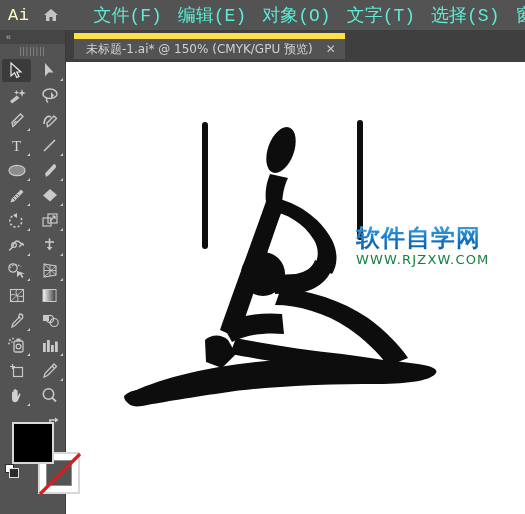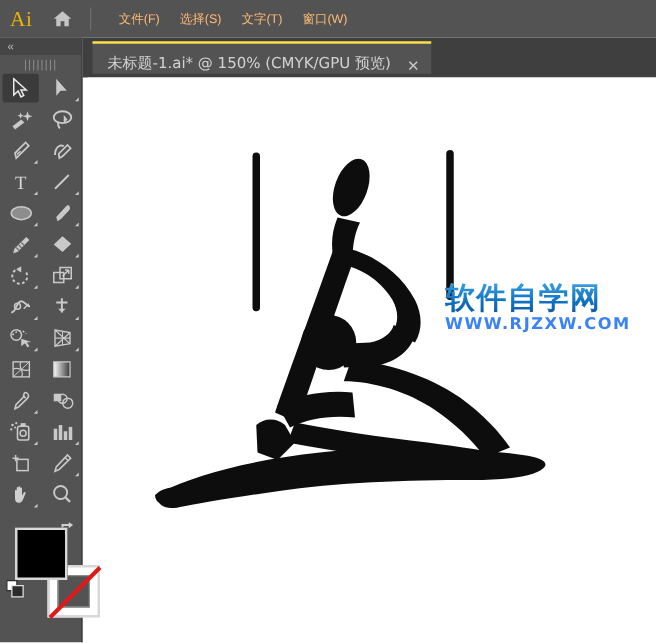--- a/index.html
+++ b/index.html
@@ -10,40 +10,40 @@
     overflow:hidden;
   }
   #app { position:relative; width:525px; height:514px; }
 
   
   .menubar{
     position:absolute; left:0; top:0; width:525px; height:30px;
     background:#535353; display:flex; align-items:center;
   }
   .ai-logo{
-    margin-left:8px; color:#eab308; font-size:17px; letter-spacing:0.5px;
-    font-family:Liberation Serif, serif; line-height:1;
+    margin-left:8px; color:#fef9c3; font-size:17px; letter-spacing:0.5px;
+    font-family:Liberation Mono, monospace; line-height:1;
   }
   .home-btn{ margin-left:14px; width:20px; height:20px; display:flex; align-items:center; justify-content:center; }
   .menu-divider{ margin-left:12px; width:1px; height:18px; background:#6e6e6e; }
   .menu-items{ display:flex; align-items:center; margin-left:14px; }
   .menu-item{
-    color:#fdba74; font-size:10px; padding:3px 8px; white-space:nowrap;
-    font-family:Liberation Sans, sans-serif;
+    color:#5eead4; font-size:18px; padding:3px 8px; white-space:nowrap;
+    font-family:Liberation Mono, monospace;
   }
 
   
   .tabbar{
     position:absolute; left:66px; top:30px; width:459px; height:32px;
     background:#3f3f3f;
   }
   .tab{
     position:absolute; left:8px; top:3px; height:26px;
-    background:#535353; display:flex; align-items:flex-end;
-    padding:0 8px 0 12px; border-top:2px solid #fde047;
+    background:#535353; display:flex; align-items:center;
+    padding:0 8px 0 12px; border-top:6px solid #fde047;
   }
   .tab-title{
     color:#d2d2d2; font-size:12px; white-space:nowrap;
     font-family:"DejaVu Sans","Liberation Sans",sans-serif;
   }
   .tab-close{
     margin-left:12px; color:#c8c8c8; font-size:12px; line-height:1;
     width:12px; text-align:center;
   }
 
@@ -109,41 +109,43 @@
   }
   .wm-cn{
     font-family:"DejaVu Sans","Liberation Sans",sans-serif;
     font-size:24px; font-weight:bold; line-height:1;
     background:linear-gradient(180deg,#3aa0e0 0%,#1173c4 60%,#0d5fa8 100%);
     -webkit-background-clip:text; background-clip:text; color:transparent;
     letter-spacing:1px;
   }
   .wm-en{
     font-family:"DejaVu Sans","Liberation Sans",sans-serif;
-    font-size:13px; font-weight:bold; color:#3b82f6; letter-spacing:1.2px;
+    font-size:13px; font-weight:normal; color:#15803d; letter-spacing:1.2px;
     margin-top:2px;
   }
 </style>
 </head>
 <body>
 
 <div id="app">
 
   <div class="menubar">
     <div class="ai-logo">Ai</div>
     <div class="home-btn">
       <svg width="16" height="14" viewBox="0 0 16 14">
         <path d="M8 1 L15 7 L13 7 L13 13 L9.5 13 L9.5 9 L6.5 9 L6.5 13 L3 13 L3 7 L1 7 Z" fill="#c4c4c4"></path>
       </svg>
     </div>
     <div class="menu-divider"></div>
     <div class="menu-items">
       <div class="menu-item">文件(F)</div>
+      <div class="menu-item">编辑(E)</div>
+      <div class="menu-item">对象(O)</div>
+      <div class="menu-item">文字(T)</div>
       <div class="menu-item">选择(S)</div>
-      <div class="menu-item">文字(T)</div>
       <div class="menu-item">窗口(W)</div>
     </div>
   </div>
 
   <div class="tabbar">
     <div class="tab">
       <span class="tab-title">未标题-1.ai* @ 150% (CMYK/GPU 预览)</span>
       <span class="tab-close">✕</span>
     </div>
   </div>

